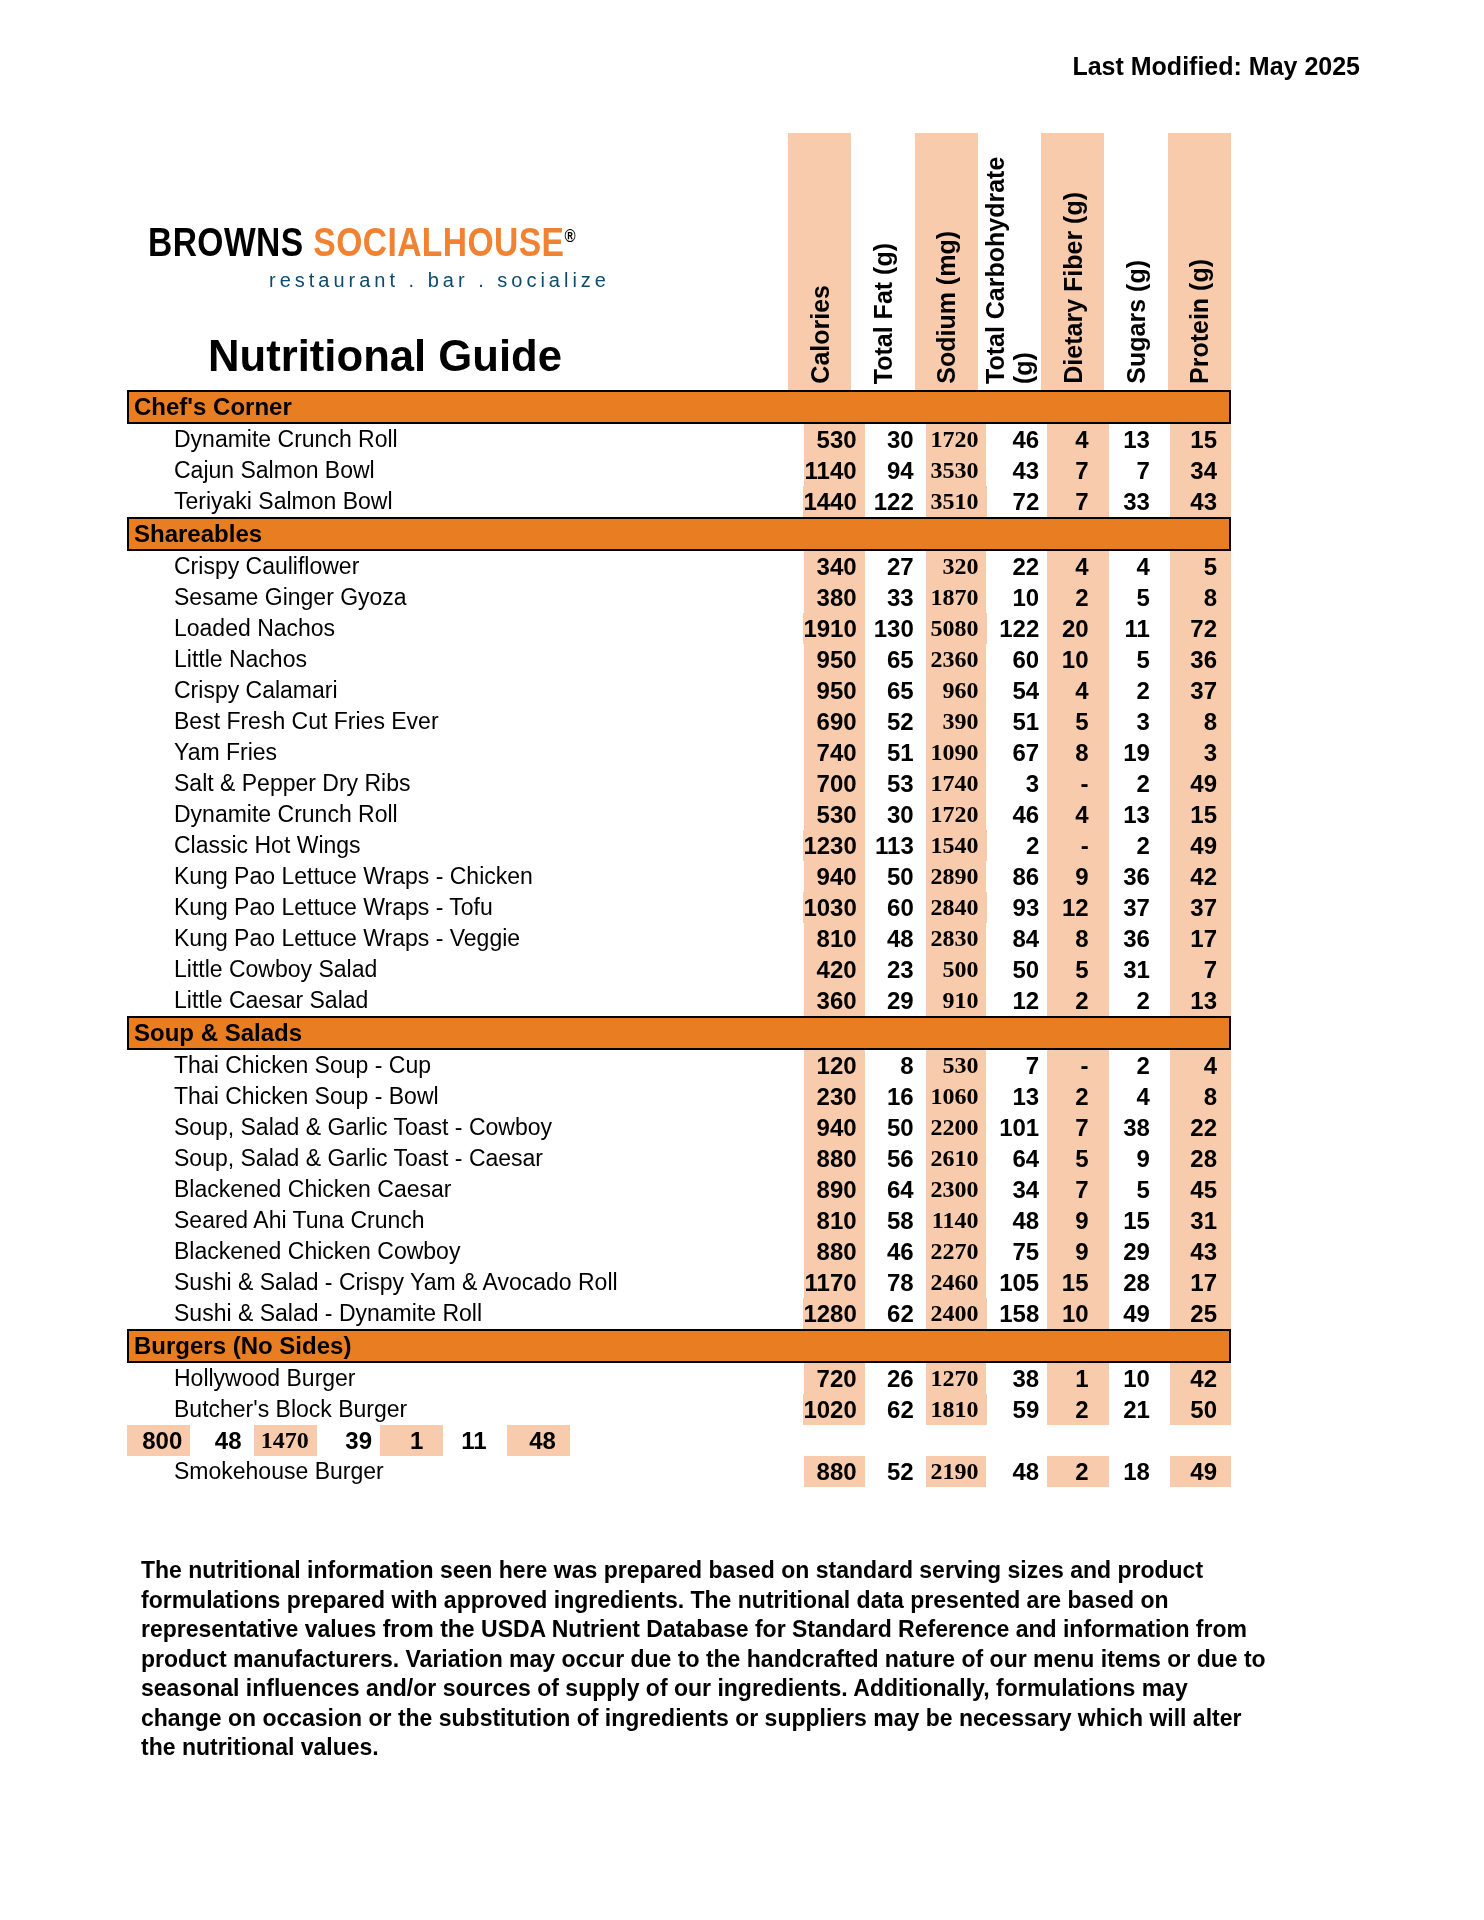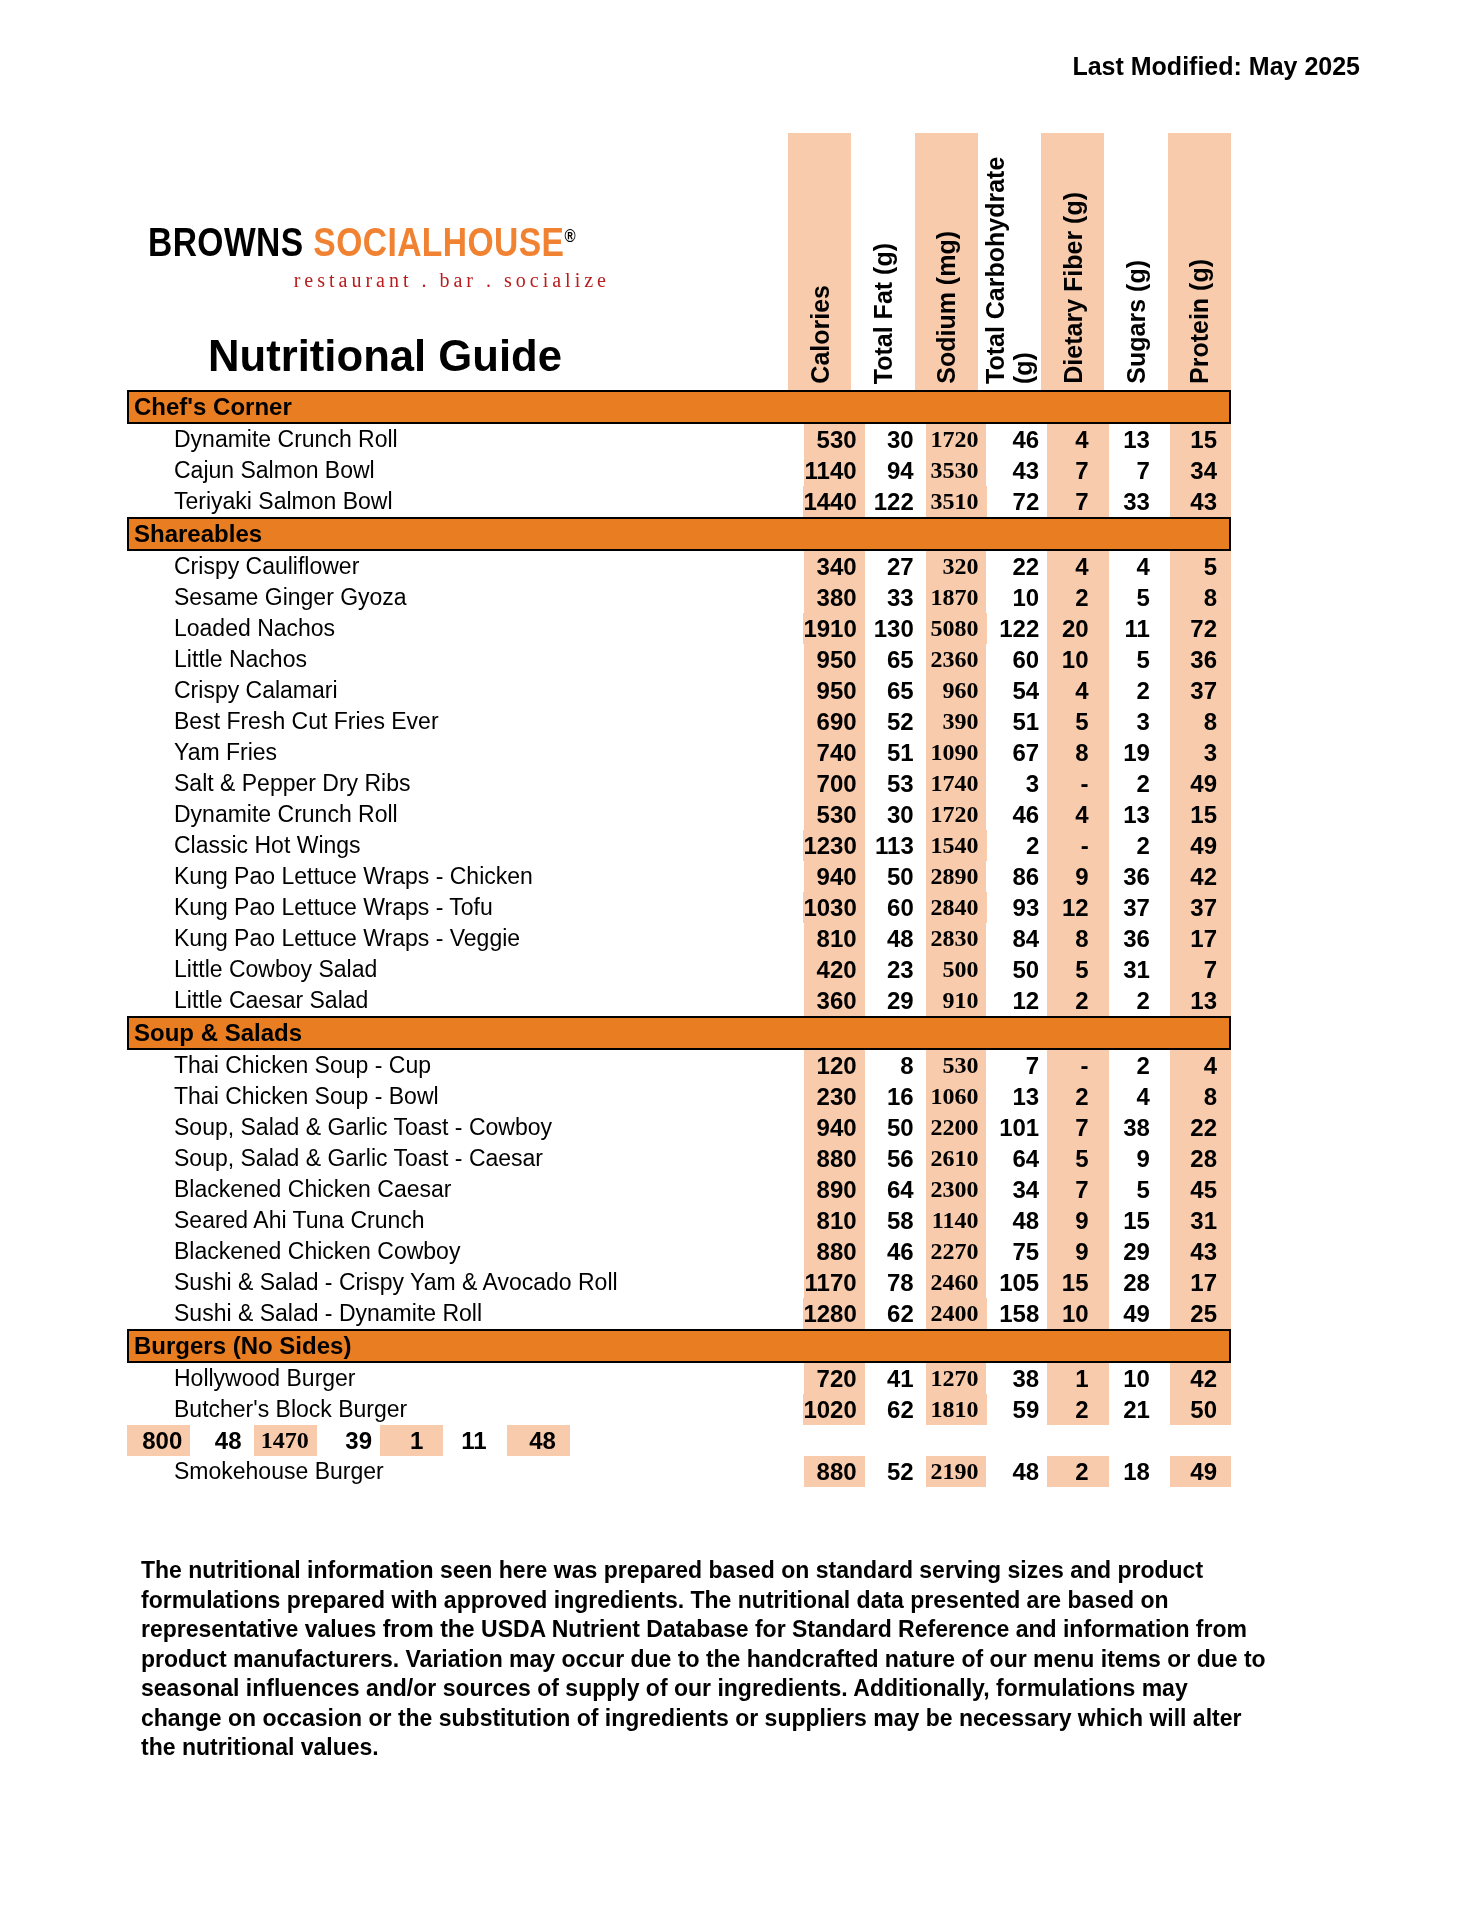--- a/index.html
+++ b/index.html
@@ -20,21 +20,21 @@
   .logo-block{position:absolute;left:148px;top:220px;width:462px;}
   .logo-line{
     white-space:nowrap;
     font-weight:bold;font-size:40px;letter-spacing:0.5px;
     transform:scaleX(0.84);transform-origin:left center;
   }
   .brand-orange{color:var(--logo-orange);}
   .reg-mark{font-size:18px;vertical-align:super;color:#000;font-weight:bold;}
   .logo-tagline{
     margin-top:4px;text-align:right;
-    font-size:20px;letter-spacing:4px;color:#b91c1c;font-family:Liberation Serif, serif;
+    font-size:20px;letter-spacing:4px;color:#0c4a6e;
   }
   
   .page-title{
     position:absolute;left:208px;top:330px;
     font-size:45px;font-weight:bold;letter-spacing:0px;
     transform:scaleX(0.97);transform-origin:left center;
     white-space:nowrap;
   }
   
   .ntable{position:absolute;left:127px;top:133px;width:1104px;}
@@ -404,21 +404,21 @@
           <div class="vcell c4 stripe">10</div>
           <div class="vcell c5">49</div>
           <div class="vcell c6 stripe">25</div>
         </div>
         <div class="section-band">
           <span>Burgers (No Sides)</span>
         </div>
         <div class="trow">
           <div class="item-name">Hollywood Burger</div>
           <div class="vcell c0 stripe">720</div>
-          <div class="vcell c1">41</div>
+          <div class="vcell c1">26</div>
           <div class="vcell c2 stripe">1270</div>
           <div class="vcell c3">38</div>
           <div class="vcell c4 stripe">1</div>
           <div class="vcell c5">10</div>
           <div class="vcell c6 stripe">42</div>
         </div>
         <div class="trow">
           <div class="item-name">Butcher's Block Burger</div>
           <div class="vcell c0 stripe">1020</div>
           <div class="vcell c1">62</div>

